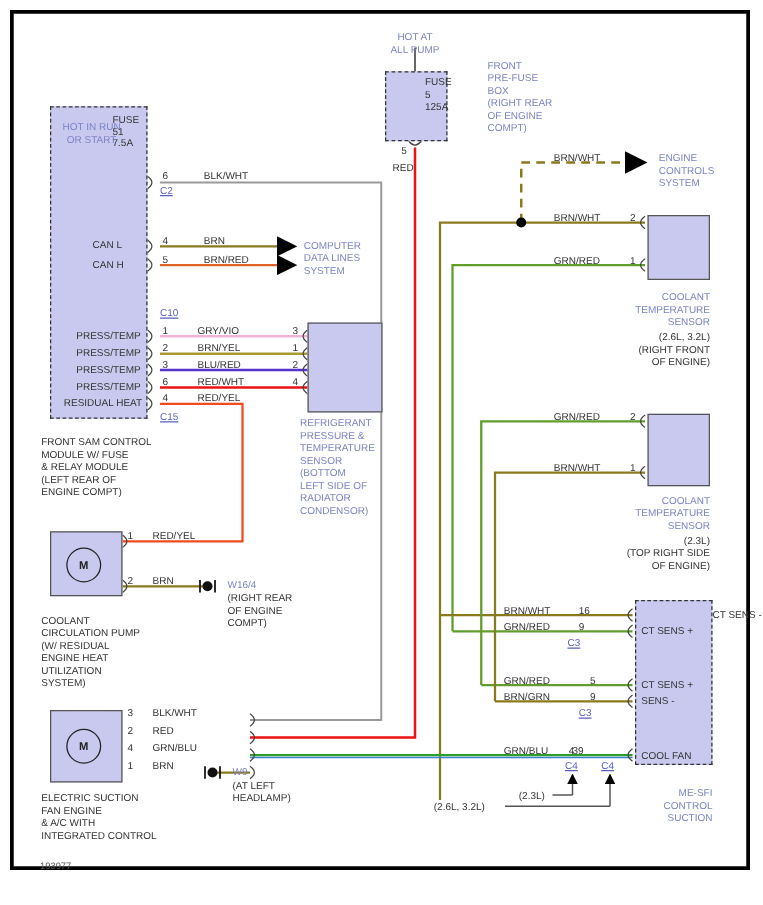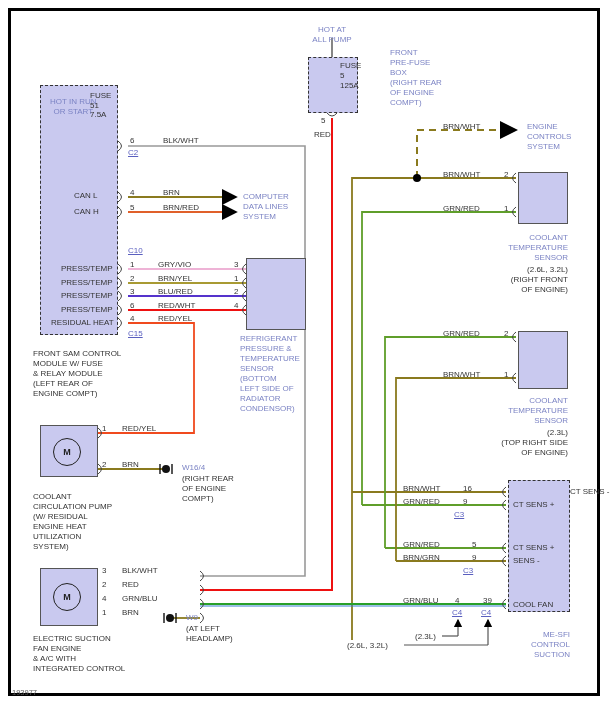--- a/index.html
+++ b/index.html
@@ -10,21 +10,21 @@
   .lbl{font-size:8px;color:#333;}
   .blu{font-size:8px;color:#7b83c4;}
   .wire-lbl{font-size:8px;color:#333;}
   .pin{font-size:8px;color:#333;}
   .conn{font-size:8px;color:#5a5fbf;text-decoration:underline;}
   .box{position:absolute;background:#c9c9ef;border:1px solid #555;box-sizing:border-box;}
   .dashbox{position:absolute;background:#c9c9ef;border:1px dashed #333;box-sizing:border-box;}
   .motor{position:absolute;border-radius:50%;border:1.5px solid #222;background:#c9c9ef;
          display:flex;align-items:center;justify-content:center;font-size:9px;font-weight:bold;color:#222;}
   svg{position:absolute;left:0;top:0;overflow:visible;}
-  #code{position:absolute;left:12px;top:688px;font-size:7.5px;color:#555;}
+  #code{position:absolute;left:32px;top:688px;font-size:7.5px;color:#555;}
 </style>
 </head>
 <body>
 
 <div id="sheet">
  <div id="frame"></div>
 
  <svg width="610" height="724">
    <defs>
      <marker id="arr" markerWidth="9" markerHeight="9" refX="8" refY="4.5" orient="auto">
@@ -269,21 +269,21 @@
  <div class="txt wire-lbl" style="left:403px;top:540px;">GRN/RED</div>
  <div class="txt pin" style="left:472px;top:540px;">5</div>
  <div class="txt lbl" style="left:513px;top:543px;">CT SENS +</div>
  <div class="txt wire-lbl" style="left:403px;top:553px;">BRN/GRN</div>
  <div class="txt pin" style="left:472px;top:553px;">9</div>
  <div class="txt lbl" style="left:513px;top:556px;">SENS -</div>
  <div class="txt conn" style="left:463px;top:566px;">C3</div>
 
  <div class="txt wire-lbl" style="left:403px;top:596px;">GRN/BLU</div>
  <div class="txt pin" style="left:455px;top:596px;">4</div>
- <div class="txt pin" style="left:483px;top:596px;">39</div>
+ <div class="txt pin" style="left:458px;top:596px;">39</div>
  <div class="txt lbl" style="left:513px;top:600px;">COOL FAN</div>
  <div class="txt conn" style="left:452px;top:608px;">C4</div>
  <div class="txt conn" style="left:481px;top:608px;">C4</div>
  <div class="txt lbl" style="left:415px;top:632px;">(2.3L)</div>
  <div class="txt lbl" style="left:347px;top:641px;">(2.6L, 3.2L)</div>
  <div class="txt blu" style="left:508px;top:630px;text-align:right;width:62px;">ME-SFI
 CONTROL
 SUCTION</div>
 
  <div class="txt pin" style="left:102px;top:424px;">1</div>

